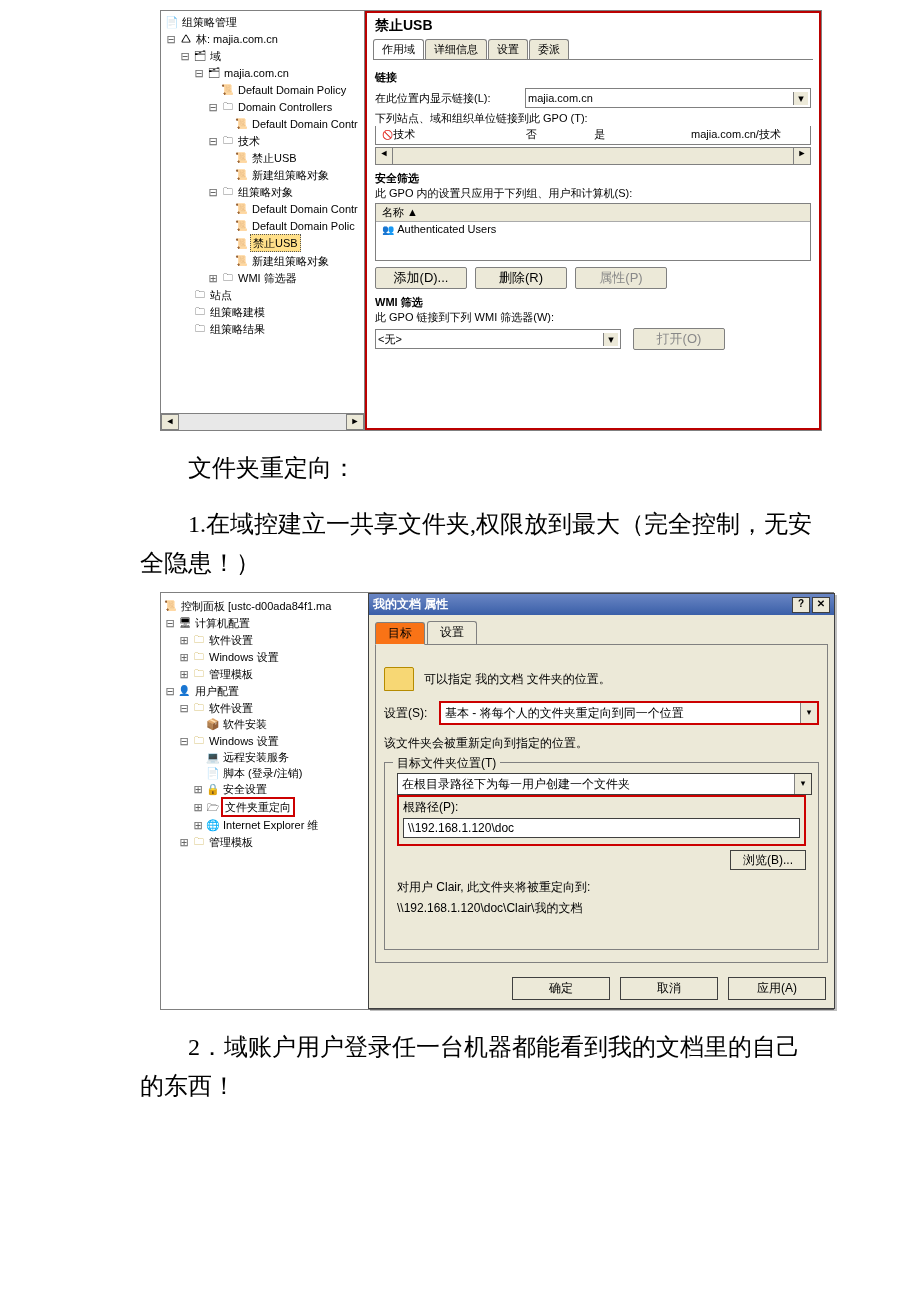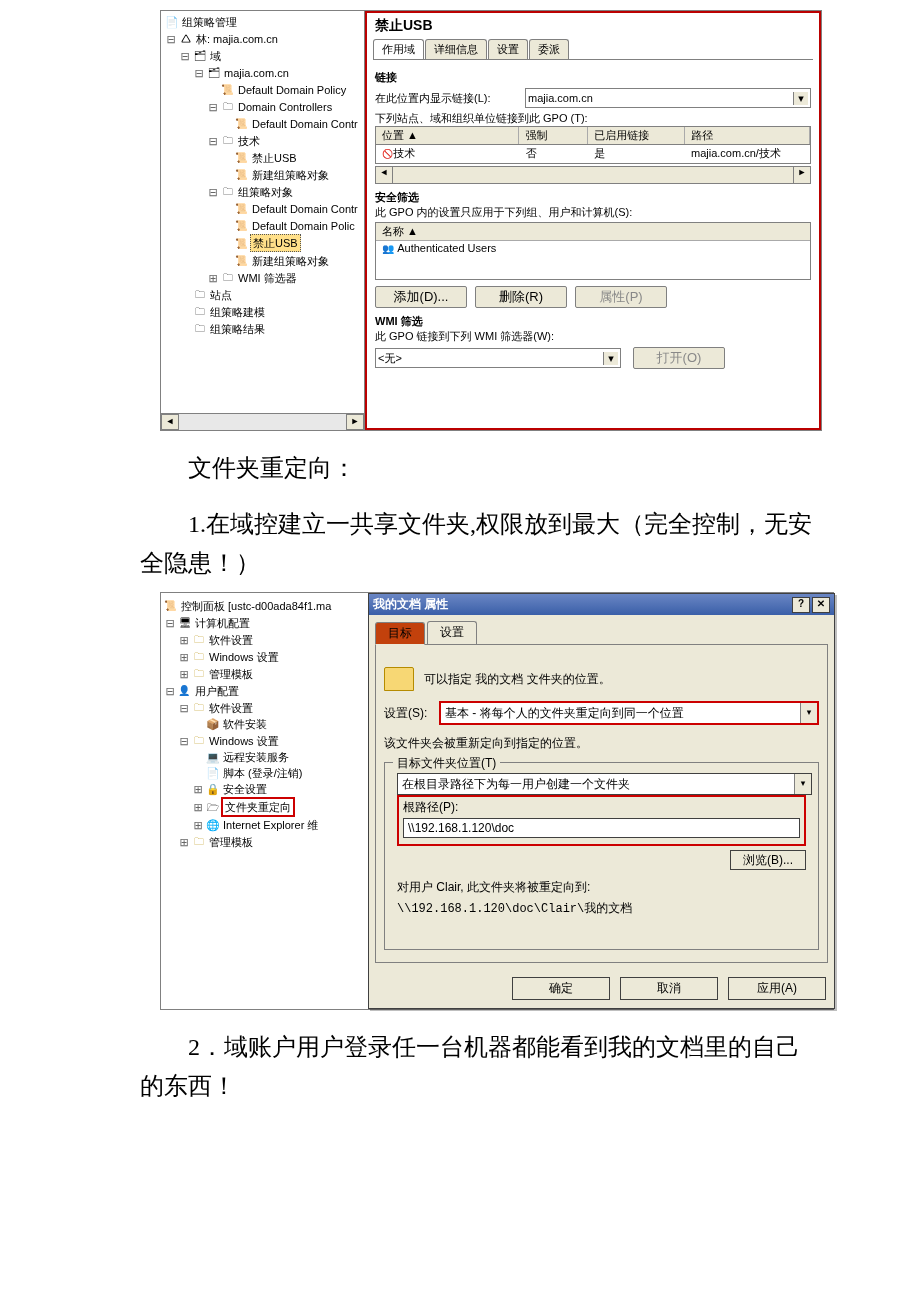--- a/index.html
+++ b/index.html
@@ -137,21 +137,21 @@
   }
   .dlg .titlebar {
     display:flex; align-items:center; justify-content:space-between;
     background: linear-gradient(#6a86c4,#3a5fa8);
     color:#fff; font-weight:bold; font-size:12px; padding:2px 4px;
   }
   .dlg .sysbtns { display:flex; gap:2px;}
   .dlg .sysbtn { width:16px; height:14px; background:#ece9d8; border:1px solid #404040; color:#000; font-size:10px; text-align:center; line-height:12px; font-weight:bold;}
   .dlg .tabs { display:flex; padding:6px 6px 0 6px; font-size:12px;}
   .dlg .tab { padding:2px 12px; border:1px solid #808080; border-bottom:none; background:#ece9d8; margin-right:2px; border-top-left-radius:3px; border-top-right-radius:3px;}
-  .dlg .tab.active { background:#c2410c; position:relative; top:1px; border-bottom:1px solid #ece9d8;}
+  .dlg .tab.active { background:#f97316; position:relative; top:1px; border-bottom:1px solid #ece9d8;}
   .dlg .panel { margin:0 6px 6px 6px; border:1px solid #808080; border-top:1px solid #808080; padding:12px 8px; background:#ece9d8;}
   .dlg .folder-ico { display:inline-block; width:28px; height:22px; background:#f7d774; border:1px solid #b58b00; border-radius:2px 2px 0 0; margin-right:10px; vertical-align:middle;}
   .dlg .row { margin:10px 0; font-size:12px; display:flex; align-items:center;}
   .dlg .row label { flex:0 0 55px;}
   .dlg .combo {
     flex:1; border:1px solid #404040; background:#fff; height:20px; font-size:12px;
     display:flex; align-items:center; justify-content:space-between; padding:0 0 0 4px;
   }
   .dlg .combo .dd { width:16px; height:100%; background:#ece9d8; border-left:1px solid #808080; text-align:center; line-height:18px; font-size:9px;}
   .redbox { border:2px solid #c00 !important;}
@@ -337,26 +337,20 @@
     <div class="rp-body">
       <div class="section-hdr">链接</div>
       <div class="rp-row">
         <label>在此位置内显示链接(L):</label>
         <div class="combo">
           <span>majia.com.cn</span>
           <span class="dd">▾</span>
         </div>
       </div>
       <div>下列站点、域和组织单位链接到此 GPO (T):</div>
-      <div class="list-head">
-        <div style="flex:1.4">位置 ▲</div>
-        <div style="flex:0.6">强制</div>
-        <div style="flex:0.9">已启用链接</div>
-        <div style="flex:1.2">路径</div>
-      </div>
       <div class="list-body">
         <div style="flex:1.4"><span class="ic-ban"></span><span>技术</span></div>
         <div style="flex:0.6">否</div>
         <div style="flex:0.9">是</div>
         <div style="flex:1.2">majia.com.cn/技术</div>
       </div>
       <div class="scroll-h2">
         <div class="sb-btn">◄</div>
         <div class="sb-track"></div>
         <div class="sb-btn">►</div>
@@ -523,21 +517,21 @@
             <span class="dd">▾</span>
           </div>
           <div class="redbox" style="padding:2px 4px 6px 4px; border-width:2px;">
             <div style="font-size:12px; margin-bottom:2px;">根路径(P):</div>
             <input class="txtin" value="\\192.168.1.120\doc" style="">
           </div>
           <div style="text-align:right; margin-top:6px;">
             <span class="btn">浏览(B)...</span>
           </div>
           <div style="margin-top:10px; font-size:12px;">对用户 Clair, 此文件夹将被重定向到:</div>
-          <div style="margin-top:4px; font-size:12px;font-family:Liberation Mono, monospace;">\\192.168.1.120\doc\Clair\我的文档</div>
+          <div style="margin-top:4px; font-size:12px;">\\192.168.1.120\doc\Clair\我的文档</div>
           <div style="height:20px;"></div>
         </div>
       </div>
       <div class="btnbar">
         <span class="btn">确定</span>
         <span class="btn">取消</span>
         <span class="btn">应用(A)</span>
       </div>
     </div>
   </div>

